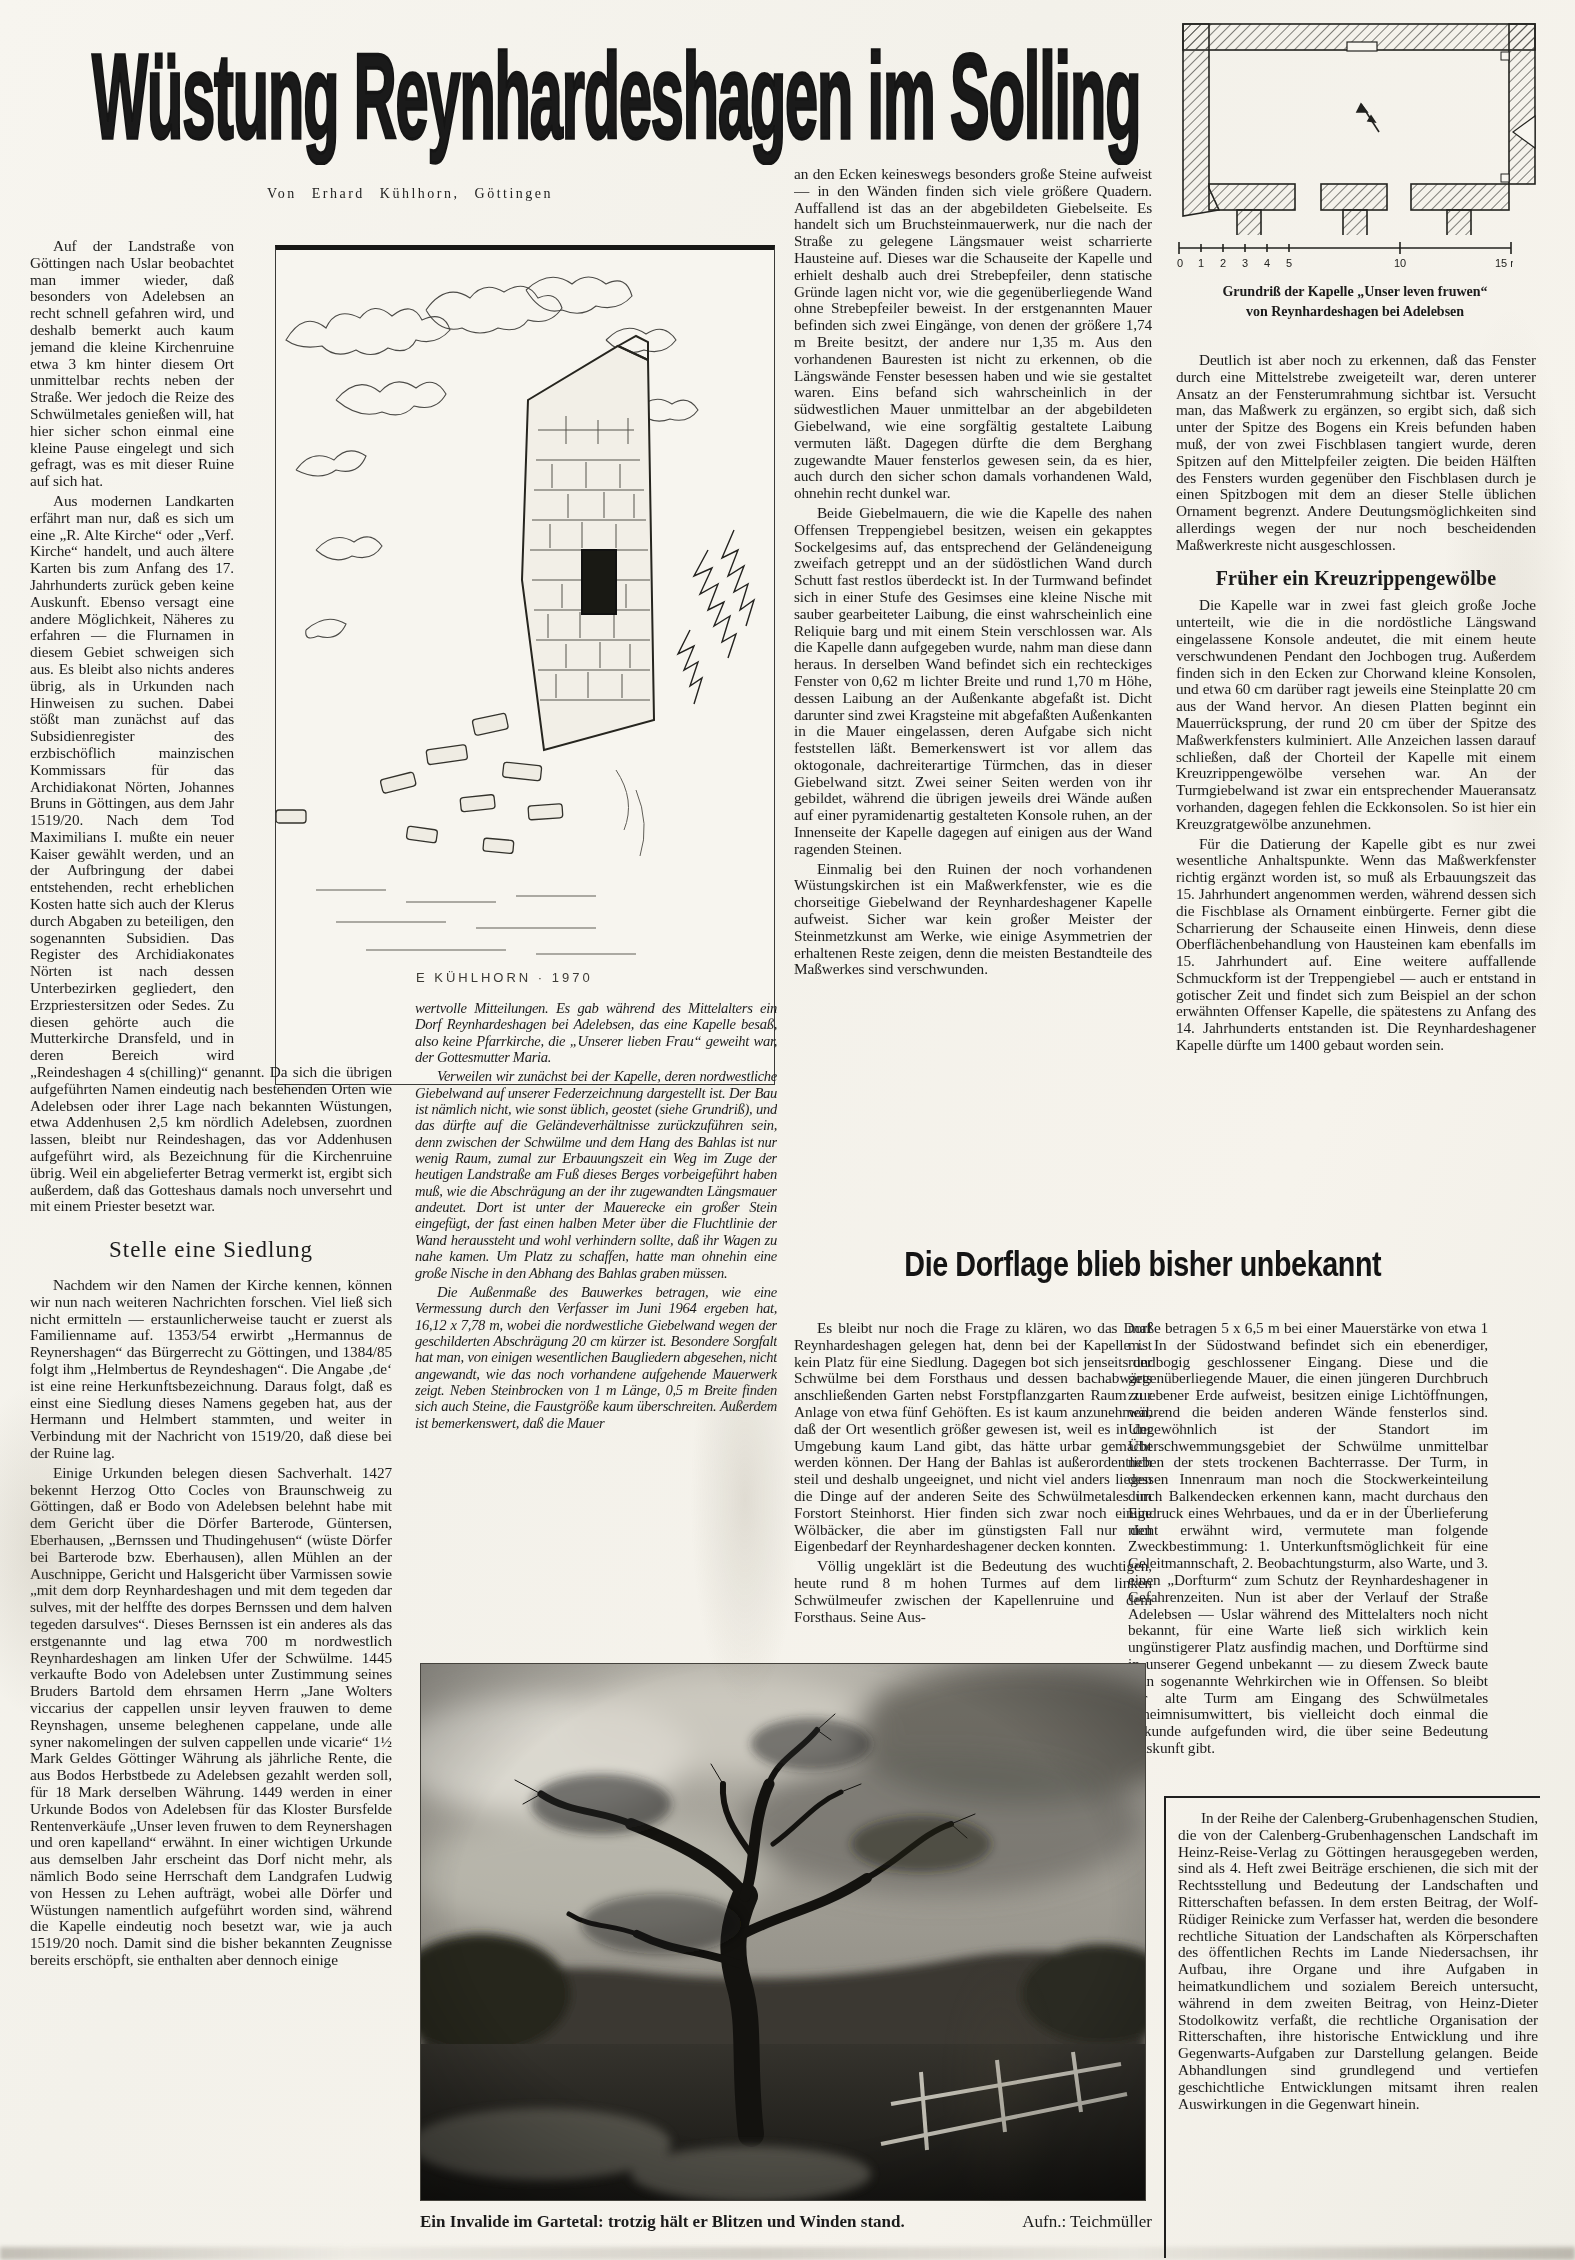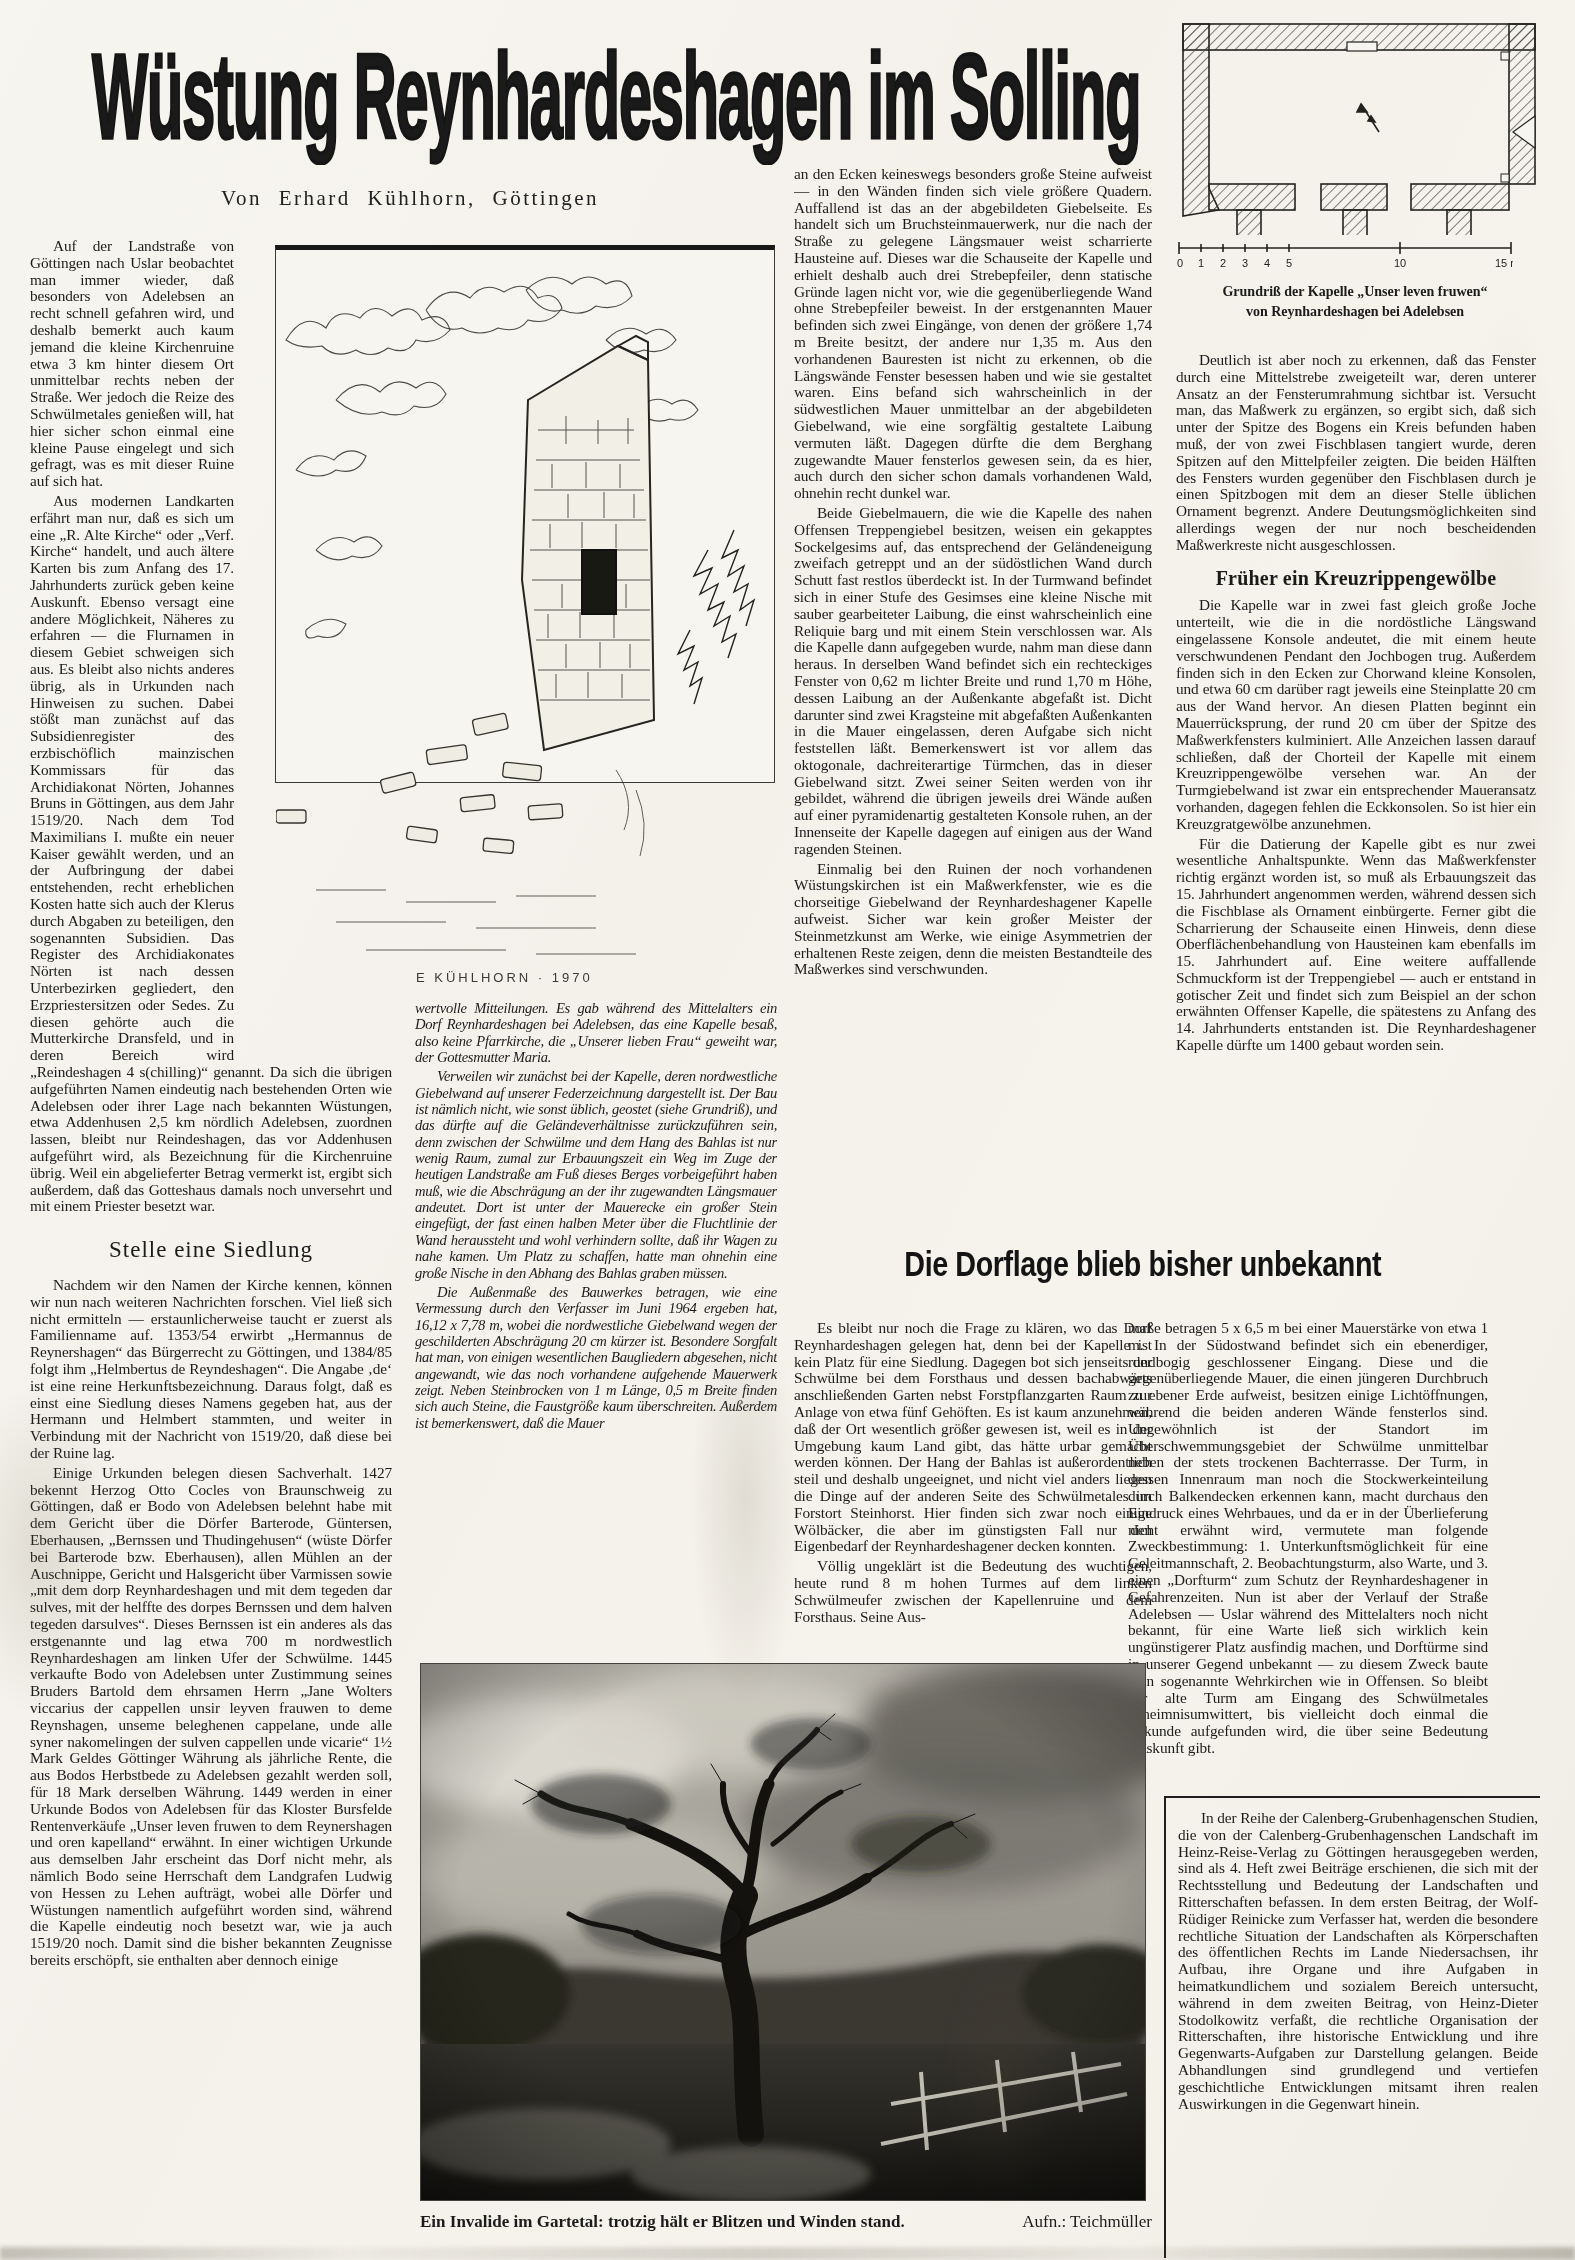--- a/index.html
+++ b/index.html
@@ -9,29 +9,29 @@
   .abs{position:absolute;}
   .bodytext{font-size:15.3px;line-height:16.8px;text-align:justify;letter-spacing:-0.1px;overflow:hidden;}
   .bodytext p{margin:0 0 3px 0;}
   .ind{text-indent:1.5em;}
   .tight{font-size:14.6px;line-height:16.35px;letter-spacing:-0.3px;}
 
   #headline{left:92px;top:26px;width:1100px;height:135px;white-space:nowrap;
             font-family:"Liberation Sans",sans-serif;font-weight:bold;font-size:108px;
             letter-spacing:-2px;transform:scale(0.55,1.12);transform-origin:left top;
             -webkit-text-stroke:3px #151515;color:#1a1a1a;}
-  #byline{left:30px;top:186px;width:760px;text-align:center;font-size:21px;
+  #byline{left:30px;top:186px;width:760px;text-align:center;font-size:14px;
           letter-spacing:2.5px;word-spacing:9px;color:#222;}
 
   #col1{left:30px;top:238px;width:362px;height:2016px;}
   #col1 .cutout{float:right;width:158px;height:816px;}
   h2.h-einst{font-weight:400;font-size:23px;letter-spacing:1px;text-align:center;margin:27px 0 18px 0;text-indent:0;}
   h3.h-gewoelbe{font-weight:700;font-size:20px;text-align:center;margin:16px 0 11px 0;letter-spacing:0.2px;}
 
-  #ruinfig{left:275px;top:245px;width:500px;height:538px;border:1px solid #3a3a38;border-top:5px solid #181816;
+  #ruinfig{left:275px;top:245px;width:500px;height:840px;border:1px solid #3a3a38;border-top:5px solid #181816;
            background:#f7f5ef;box-sizing:border-box;}
   #col2{left:415px;top:1000px;width:362px;height:606px;font-style:italic;}
   #col3{left:794px;top:166px;width:358px;height:1022px;}
 
   #planfig{left:1175px;top:20px;width:376px;height:215px;}
   #scalebar{left:1177px;top:240px;width:336px;height:30px;font-family:"Liberation Sans",sans-serif;}
   #plancaption{left:1165px;top:282px;width:380px;text-align:center;font-weight:bold;font-size:14px;line-height:20px;}
 
   #col4{left:1176px;top:352px;width:360px;height:836px;}
 

